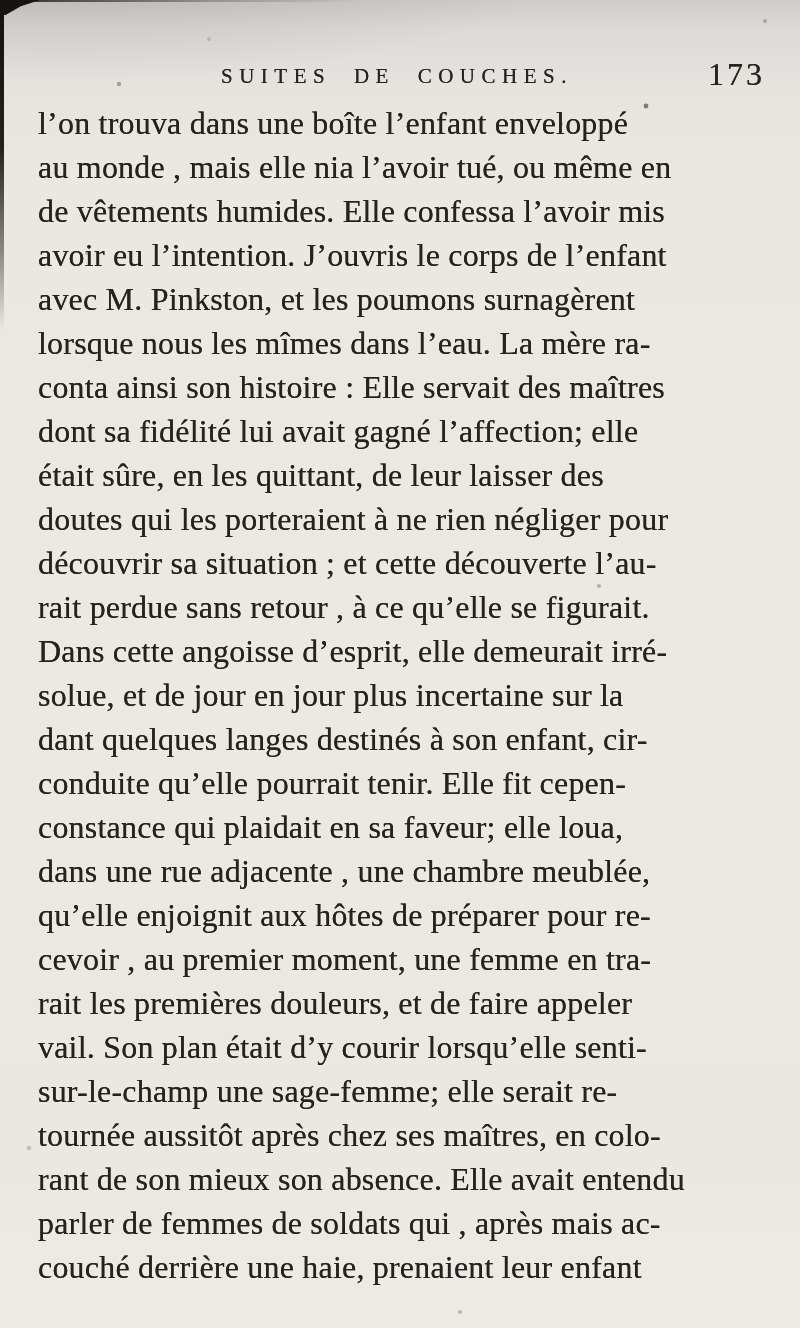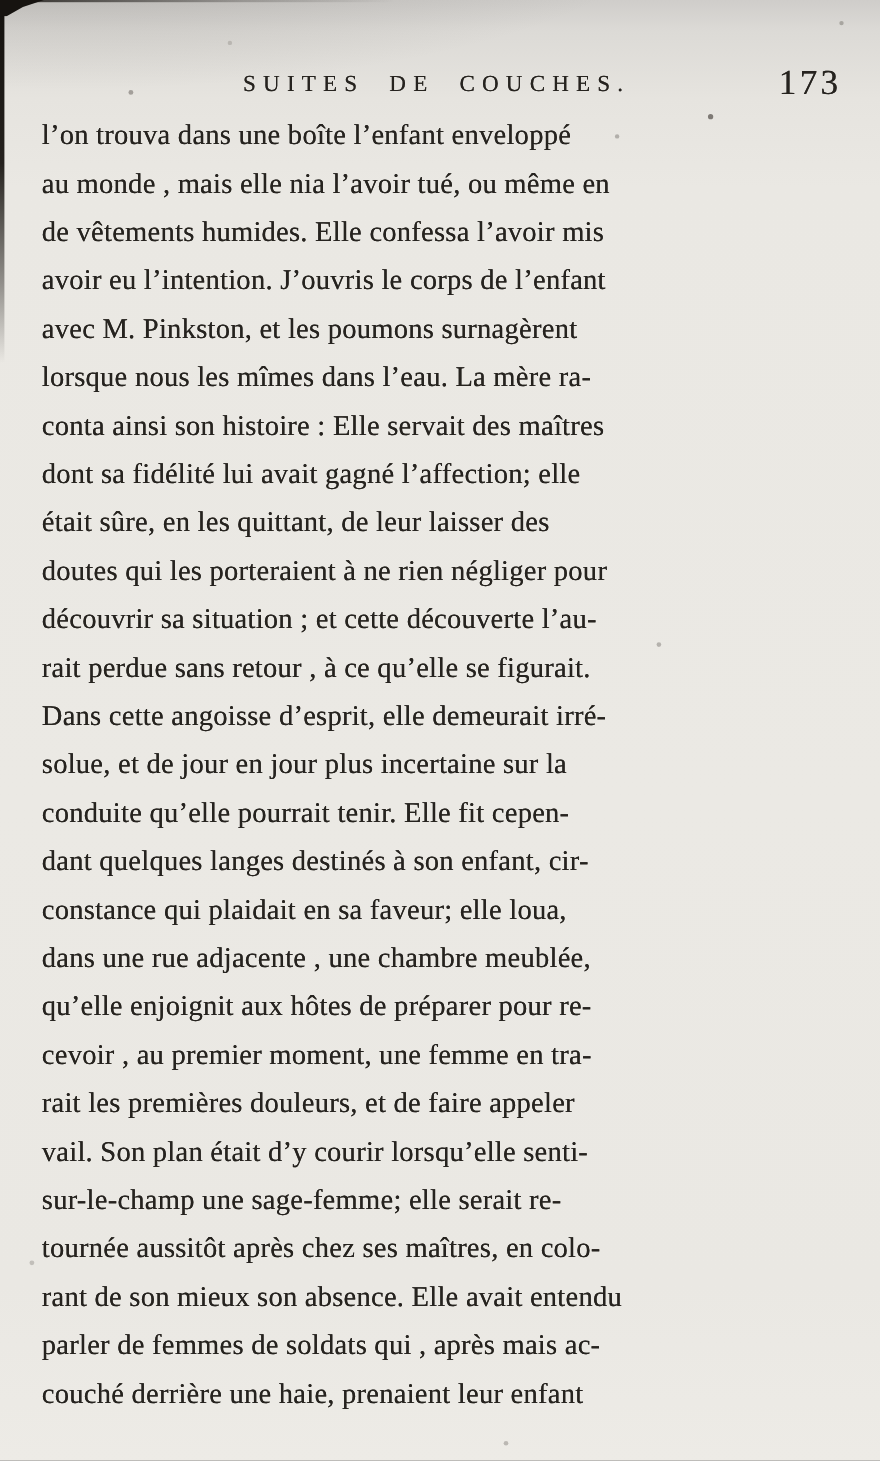--- a/index.html
+++ b/index.html
@@ -63,21 +63,21 @@
     font-feature-settings: "onum" 1;
     text-shadow: 0 0 0.5px rgba(38,35,31,0.85);
     margin-left: 44px;
   }
 
   
   .body-text {
     position: absolute; top: 101px; left: 38px; width: 727px;
   }
   .line {
-    font-size: 26px;
+    font-size: 32px;
     line-height: 44px;
     height: 44px;
     letter-spacing: 0.2px;
     white-space: nowrap;
     text-align: justify;
     text-align-last: justify;
     overflow: visible;
     text-shadow: 0 0 0.5px rgba(38,35,31,0.9);
   }
   
@@ -106,22 +106,22 @@
       <div class="line">avec M. Pinkston, et les poumons surnagèrent</div>
       <div class="line">lorsque nous les mîmes dans l’eau. La mère ra-</div>
       <div class="line">conta ainsi son histoire : Elle servait des maîtres</div>
       <div class="line">dont sa fidélité lui avait gagné l’affection; elle</div>
       <div class="line">était sûre, en les quittant, de leur laisser des</div>
       <div class="line">doutes qui les porteraient à ne rien négliger pour</div>
       <div class="line">découvrir sa situation ; et cette découverte l’au-</div>
       <div class="line">rait perdue sans retour , à ce qu’elle se figurait.</div>
       <div class="line">Dans cette angoisse d’esprit, elle demeurait irré-</div>
       <div class="line">solue, et de jour en jour plus incertaine sur la</div>
+      <div class="line">dant quelques langes destinés à son enfant, cir-</div>
       <div class="line">conduite qu’elle pourrait tenir. Elle fit cepen-</div>
-      <div class="line">dant quelques langes destinés à son enfant, cir-</div>
       <div class="line">constance qui plaidait en sa faveur; elle loua,</div>
       <div class="line">dans une rue adjacente , une chambre meublée,</div>
       <div class="line">qu’elle enjoignit aux hôtes de préparer pour re-</div>
       <div class="line">cevoir , au premier moment, une femme en tra-</div>
       <div class="line">rait les premières douleurs, et de faire appeler</div>
       <div class="line">vail. Son plan était d’y courir lorsqu’elle senti-</div>
       <div class="line">sur-le-champ une sage-femme; elle serait re-</div>
       <div class="line">tournée aussitôt après chez ses maîtres, en colo-</div>
       <div class="line">rant de son mieux son absence. Elle avait entendu</div>
       <div class="line">parler de femmes de soldats qui , après mais ac-</div>

